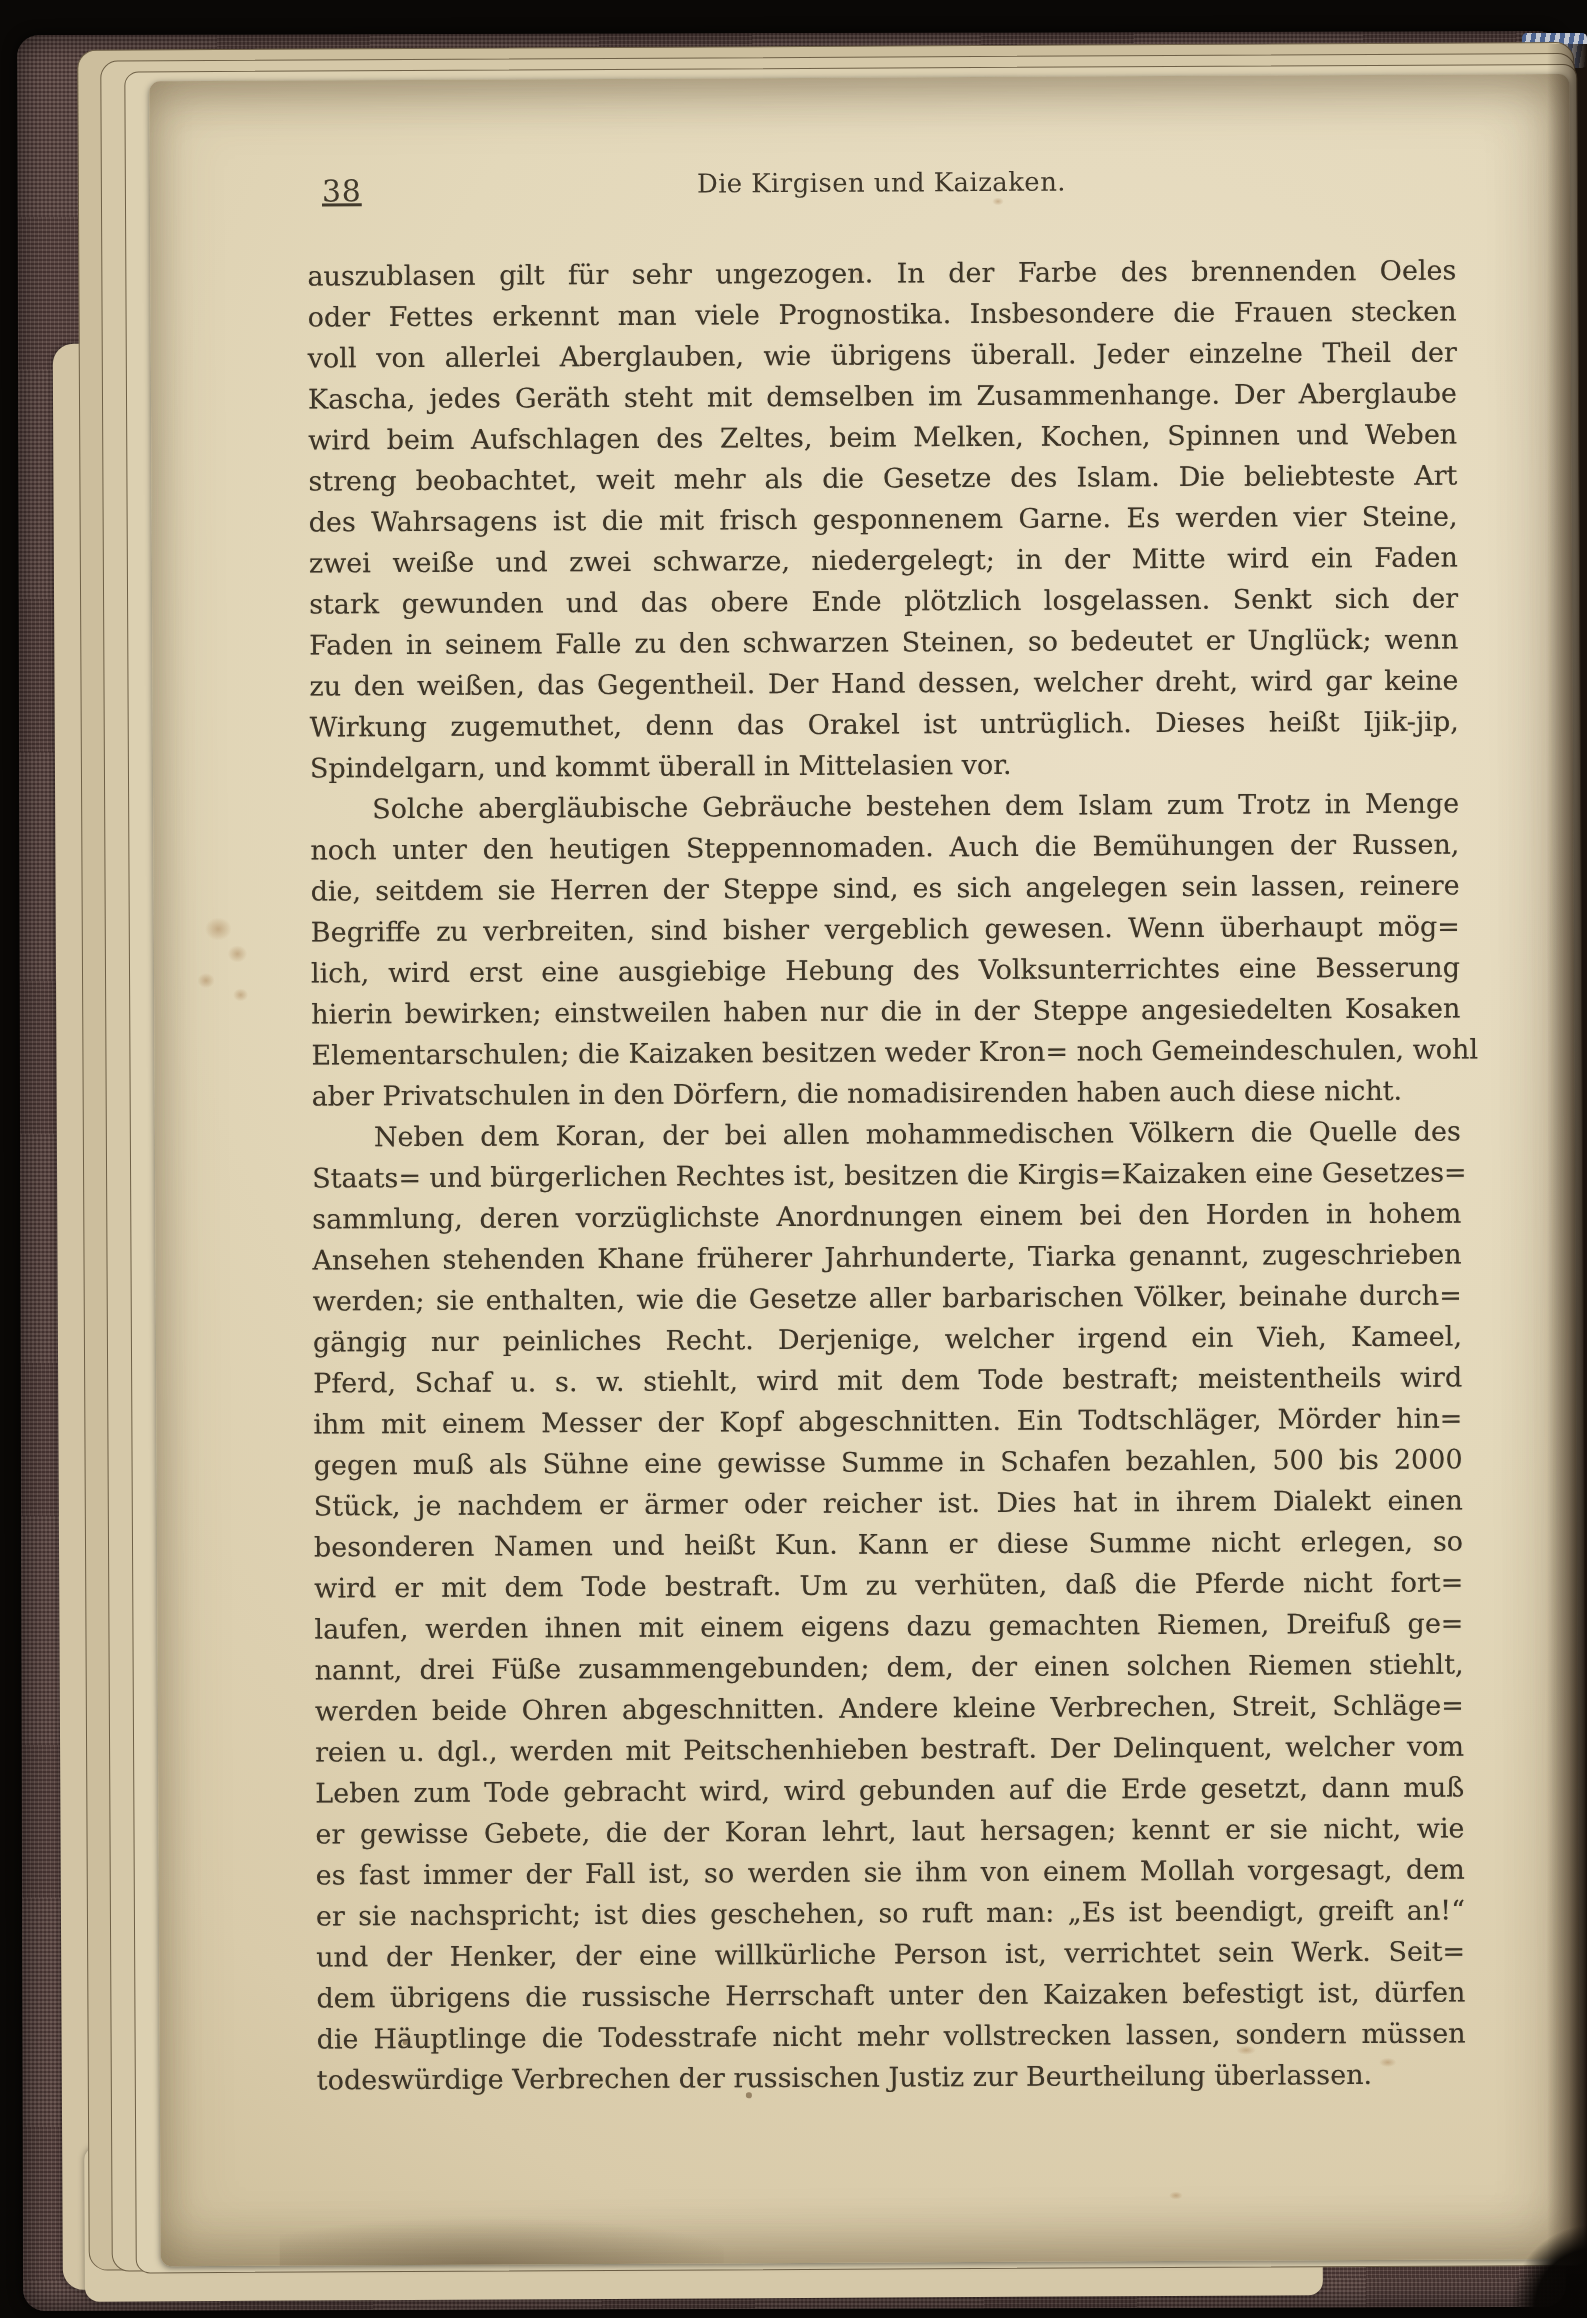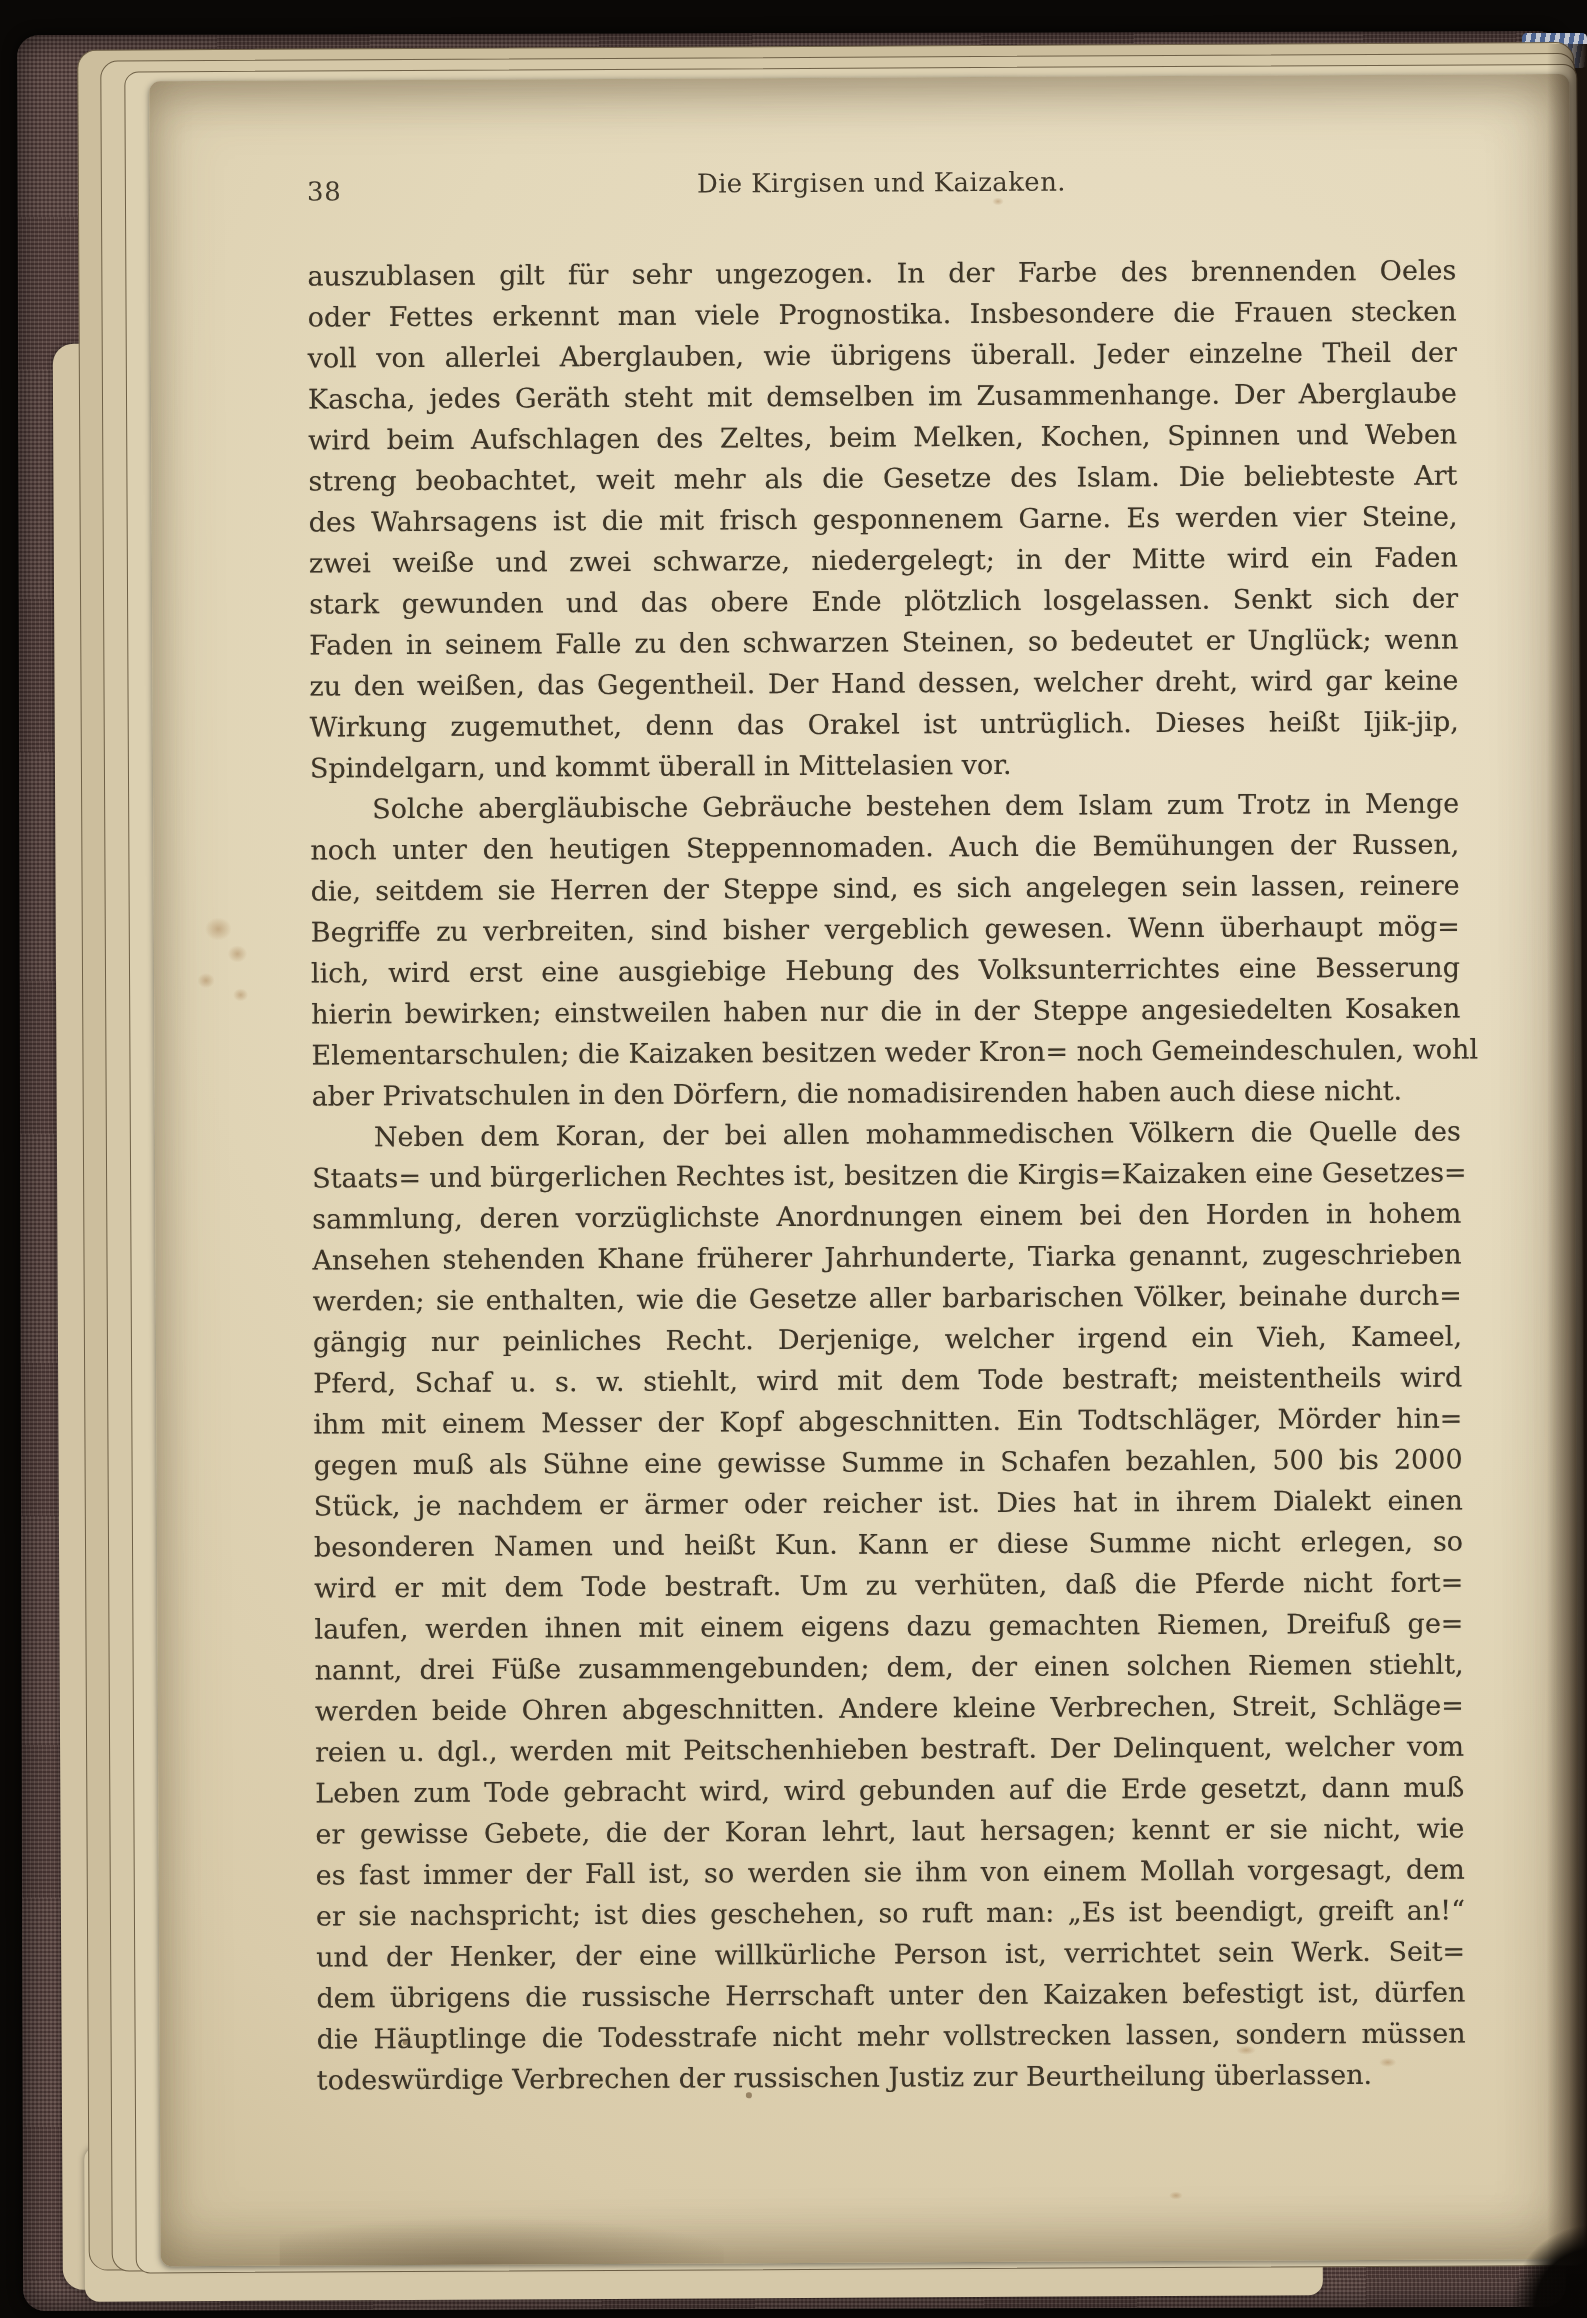--- a/index.html
+++ b/index.html
@@ -66,22 +66,22 @@
   
   .stain { position:absolute; border-radius:50%;
     background:radial-gradient(closest-side, rgba(150,104,55,.38), rgba(150,104,55,0) 72%); }
   .speck { position:absolute; border-radius:50%; background:rgba(95,70,40,.55); }
   .smudge-bl { position:absolute; left:119px; bottom:0; width:444px; height:48px;
     background:radial-gradient(60% 100% at 45% 100%, rgba(70,55,35,.35), rgba(70,55,35,0)); }
   
   .text-block { position:absolute; left:157px; top:83px; width:1149px; color:#3d3528; }
   .page-head { position:relative; height:92px; }
   .folio {
-    position:absolute; left:0; top:12.7px; font-size:26px; line-height:30px;
-    letter-spacing:0.8px; color:#423a2c;
+    position:absolute; left:15px; top:12.7px; font-size:30px; line-height:30px;
+    letter-spacing:0.8px; color:#423a2c;text-decoration:underline;
   }
   .running-title {
     position:absolute; left:0; right:0; top:6.3px; text-align:center;
     font-size:26px; line-height:32px; letter-spacing:0.4px; color:#3f372a;
   }
   .body-text { position:relative; }
   .line {
     height:41px; line-height:41px; font-size:27px;
     white-space:nowrap; overflow:visible;
     text-align:justify; text-align-last:justify; text-justify:inter-word;

